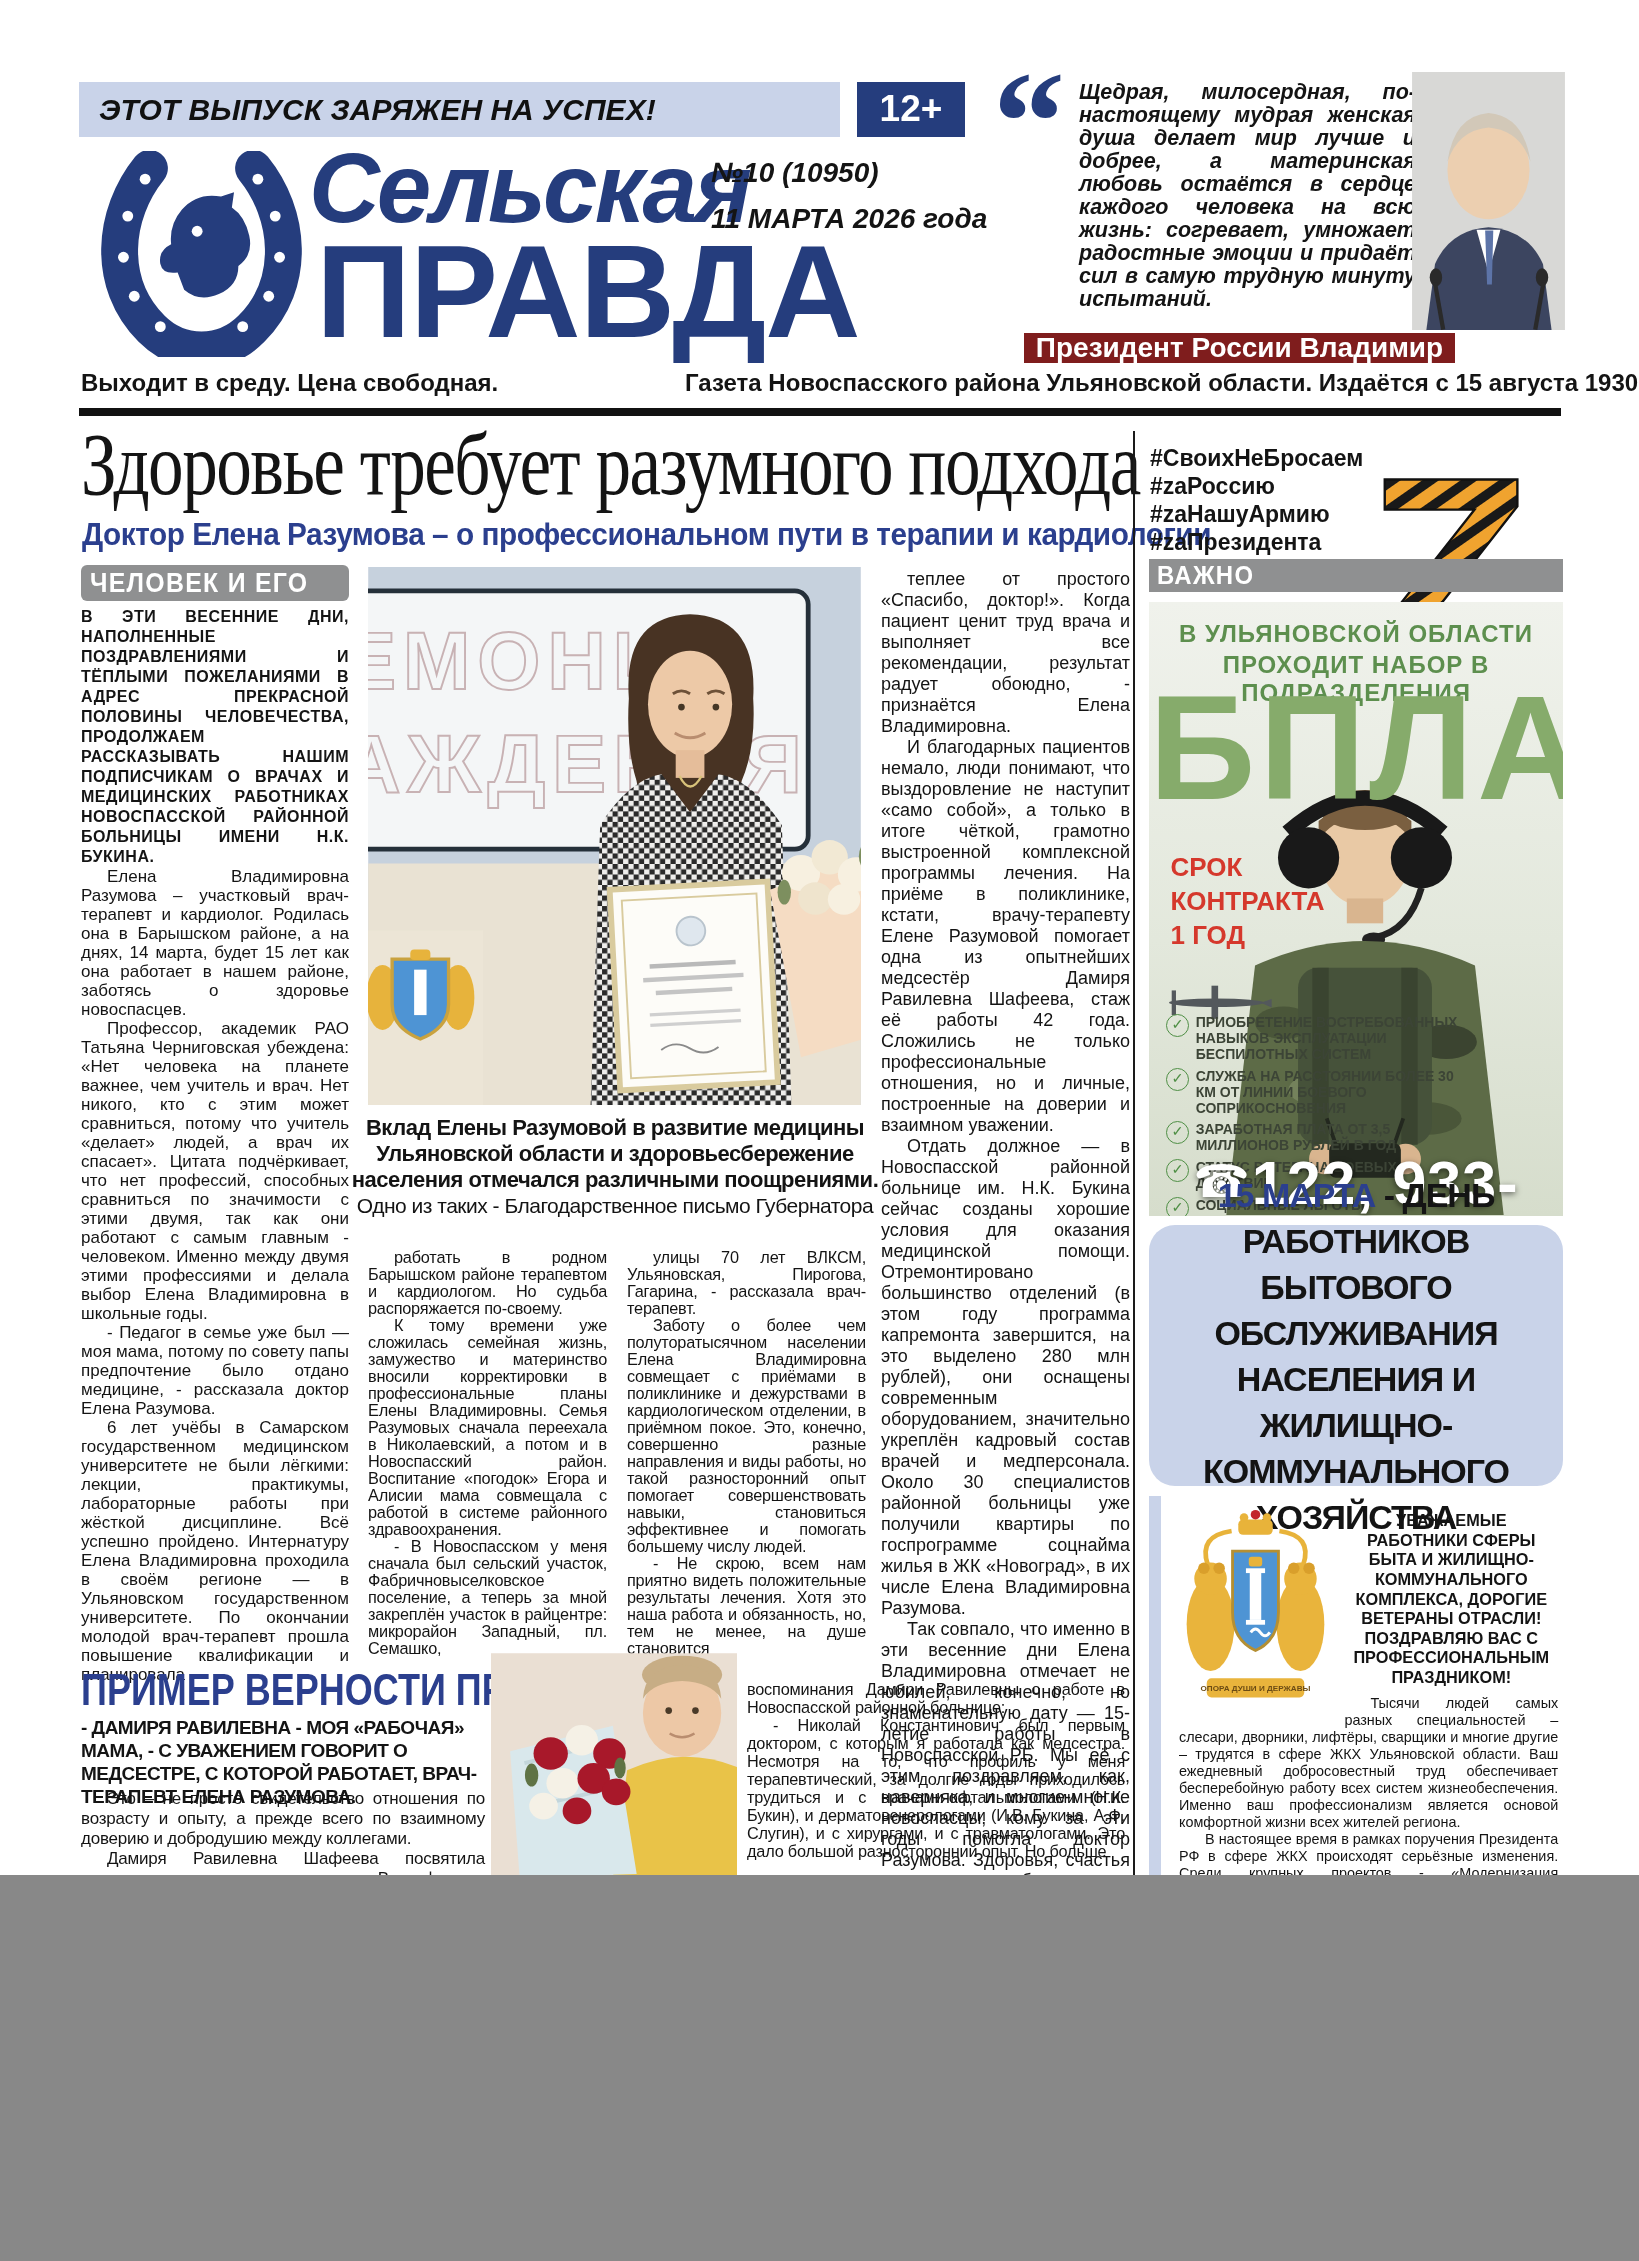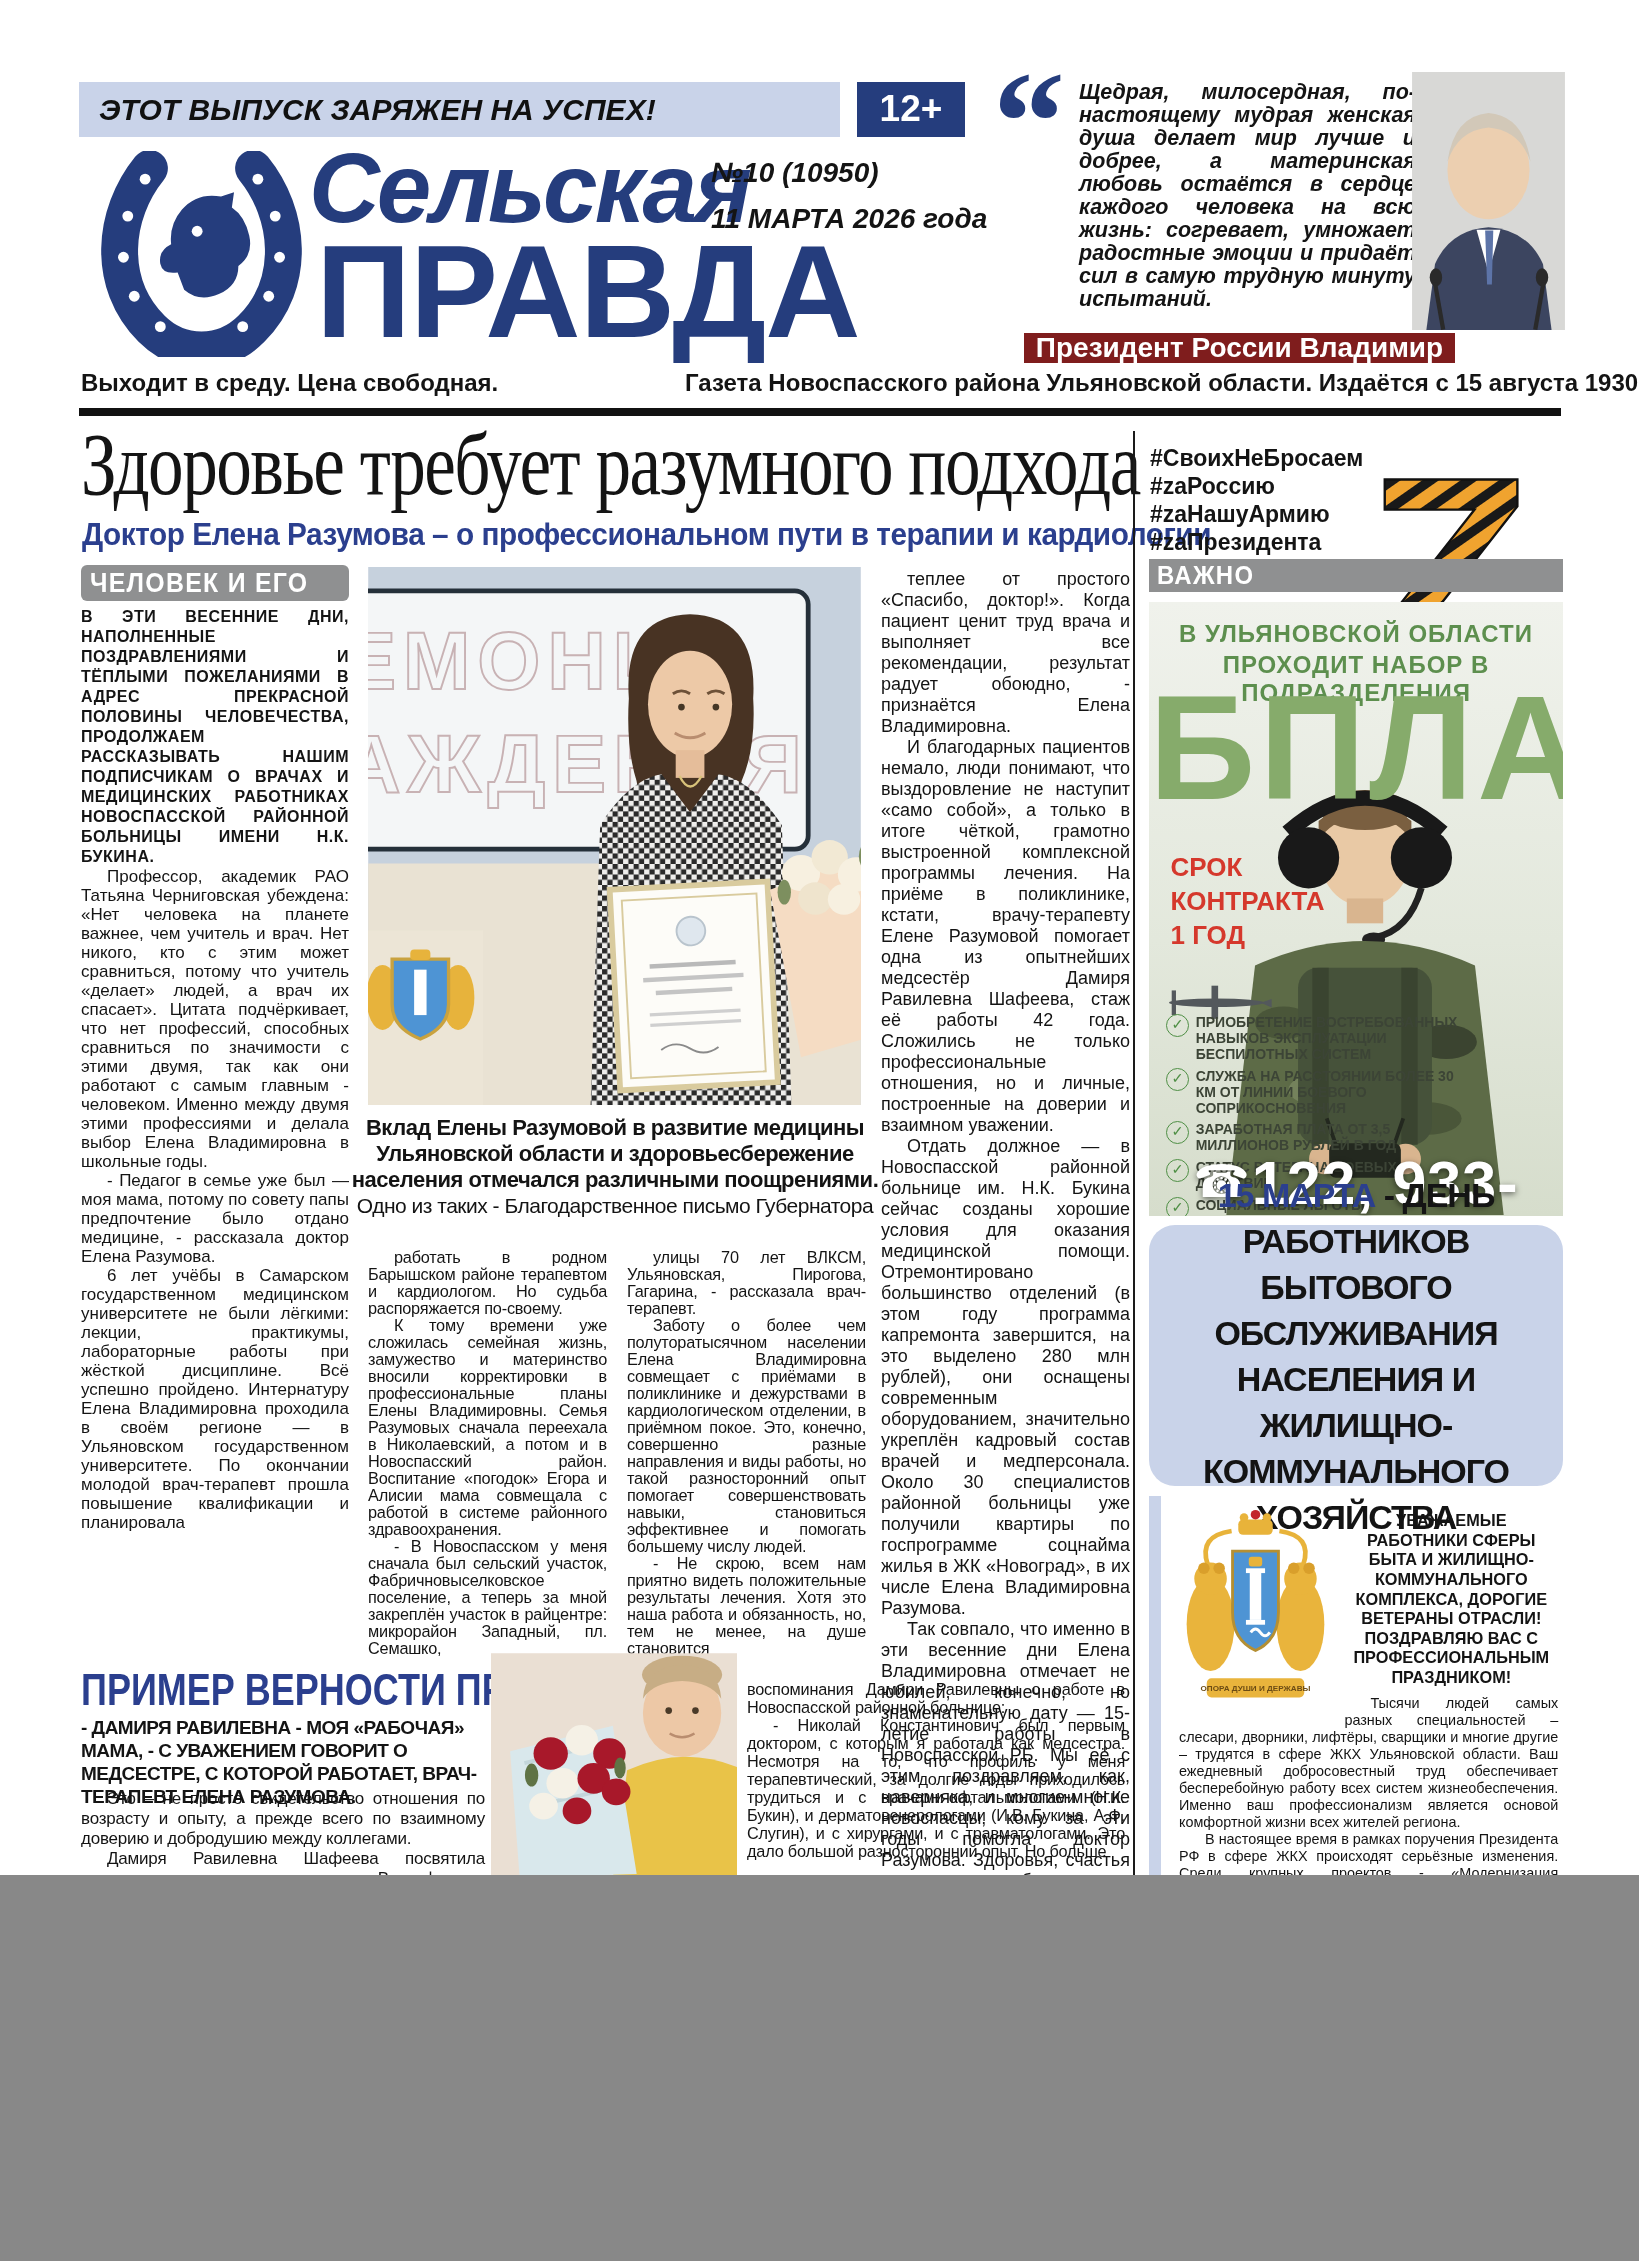--- a/index.html
+++ b/index.html
@@ -103,20 +103,21 @@
 
   <div class="abs kicker" style="left:81px;top:565px;width:268px;height:36px;font-size:27px;line-height:36px;padding-left:8.6px;box-sizing:border-box;border-radius:6px;">
     <span>ЧЕЛОВЕК И ЕГО ДЕЛО</span>
   </div>
   <div class="abs kicker" style="left:1149px;top:559px;width:414px;height:33px;font-size:26px;line-height:33px;padding-left:7.7px;box-sizing:border-box;">
     <span>ВАЖНО</span>
   </div>
 
   <div class="abs j ind" style="left:81px;top:607px;width:268px;font-size:17px;line-height:19px;">
     <p style="font-weight:bold;font-size:16px;line-height:20px;text-indent:0;letter-spacing:0.5px;">В ЭТИ ВЕСЕННИЕ ДНИ, НАПОЛНЕННЫЕ ПОЗДРАВЛЕНИЯМИ И ТЁПЛЫМИ ПОЖЕЛАНИЯМИ В АДРЕС ПРЕКРАСНОЙ ПОЛОВИНЫ ЧЕЛОВЕЧЕСТВА, ПРОДОЛЖАЕМ РАССКАЗЫВАТЬ НАШИМ ПОДПИСЧИКАМ О ВРАЧАХ И МЕДИЦИНСКИХ РАБОТНИКАХ НОВОСПАССКОЙ РАЙОННОЙ БОЛЬНИЦЫ ИМЕНИ Н.К. БУКИНА.</p>
+    <p>Елена Владимировна Разумова – участковый врач-терапевт и кардиолог. Родилась она в Барышском районе, а на днях, 14 марта, будет 15 лет как она работает в нашем районе, заботясь о здоровье новоспасцев.</p>
     <p>Профессор, академик РАО Татьяна Черниговская убеждена: «Нет человека на планете важнее, чем учитель и врач. Нет никого, кто с этим может сравниться, потому что учитель «делает» людей, а врач их спасает». Цитата подчёркивает, что нет профессий, способных сравниться по значимости с этими двумя, так как они работают с самым главным - человеком. Именно между двумя этими профессиями и делала выбор Елена Владимировна в школьные годы.</p>
     <p>- Педагог в семье уже был — моя мама, потому по совету папы предпочтение было отдано медицине, - рассказала доктор Елена Разумова.</p>
     <p>6 лет учёбы в Самарском государственном медицинском университете не были лёгкими: лекции, практикумы, лабораторные работы при жёсткой дисциплине. Всё успешно пройдено. Интернатуру Елена Владимировна проходила в своём регионе — в Ульяновском государственном университете. По окончании молодой врач-терапевт прошла повышение квалификации и планировала</p>
   </div>
 
   <svg class="abs" style="left:368px;top:567px;" width="493" height="538" viewBox="0 0 1030 1125">
     <defs>
       <pattern id="hnd" width="22" height="22" patternUnits="userSpaceOnUse">
         <rect width="22" height="22" fill="#efeeec"></rect>
         <rect width="11" height="11" fill="#2a2a2a"></rect>

